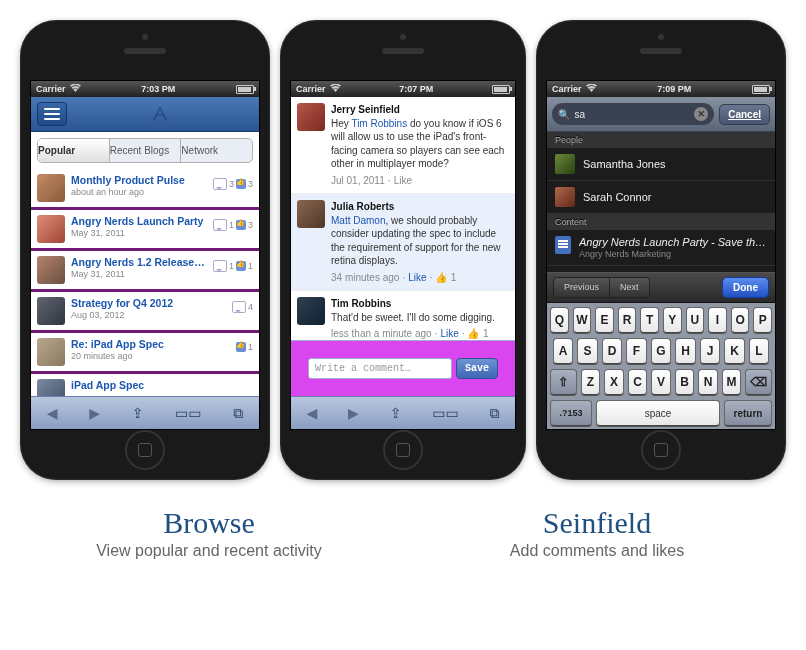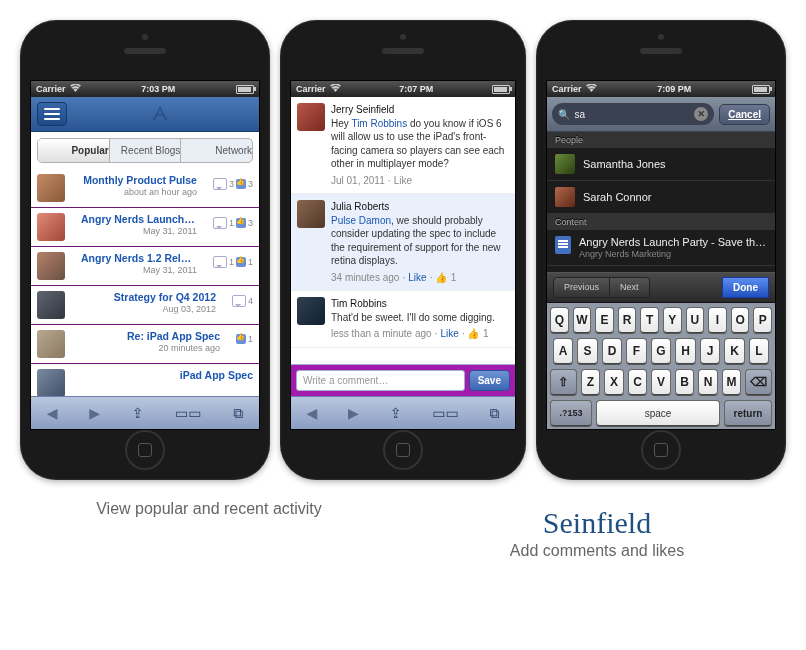--- a/index.html
+++ b/index.html
@@ -64,25 +64,25 @@
     display:flex; flex-direction:column; justify-content:center; gap:3px; padding:0 6px;
     box-sizing:border-box;
   }
   .menu-btn span{height:2px;background:#fff;border-radius:1px;}
   .nav-logo{flex:1;display:flex;justify-content:center;}
   .nav-logo svg{width:18px;height:18px;opacity:.5;}
   .seg-ctrl {
     display:flex; margin:6px; border:1px solid #b0b0b0; border-radius:5px; overflow:hidden;
     background:#e9eef5; flex-shrink:0; font-size:10px;
   }
-  .seg-ctrl > div{flex:1;text-align:right;padding:6px 0;color:#555;border-right:1px solid #b0b0b0;}
+  .seg-ctrl > div{flex:1;text-align:left;padding:6px 0;color:#555;border-right:1px solid #b0b0b0;}
   .seg-ctrl > div:last-child{border-right:none;}
   .seg-ctrl > div.active{background:linear-gradient(#fff,#e0e0e0);font-weight:bold;color:#333;}
   .feed{flex:1;overflow:hidden;background:#fff;}
-  .feed-item{display:flex;gap:16px;padding:5px 6px;border-bottom:1px solid #701a75;align-items:flex-start;text-align:right;}
+  .feed-item{display:flex;gap:6px;padding:5px 6px;border-bottom:3px solid #701a75;align-items:flex-start;}
   .avatar{width:28px;height:28px;border-radius:3px;background:#ccc;flex-shrink:0;}
   .av1{background:linear-gradient(135deg,#c58b65,#8a5a3a);}
   .av2{background:linear-gradient(135deg,#e08a7a,#a04838);}
   .av3{background:linear-gradient(135deg,#b5826a,#6a5043);}
   .av4{background:linear-gradient(135deg,#606570,#303540);}
   .av5{background:linear-gradient(135deg,#b9a890,#8a7860);}
   .av6{background:linear-gradient(135deg,#7a8aa0,#405068);}
   .av7{background:linear-gradient(135deg,#b8564a,#7a2a20);}
   .av8{background:linear-gradient(135deg,#8a6550,#503828);}
   .av9{background:linear-gradient(135deg,#304050,#102030);}
@@ -102,27 +102,27 @@
     display:flex; justify-content:space-around; align-items:center; flex-shrink:0;
   }
   .bb-btn{color:#5a6b88;font-size:14px;}
   .bb-btn.enabled{color:#2a4068;}
 
   
   .comments{flex:1;overflow:hidden;background:#fff;}
   .comment{display:flex;gap:6px;padding:6px;border-bottom:1px solid #eee;}
   .comment.hl{background:#e9f0fb;}
   .c-body{flex:1;font-size:10px;line-height:1.35;}
-  .c-name{font-weight:normal;color:#111;}
+  .c-name{font-weight:bold;color:#111;}
   .c-text{color:#333;}
   .c-link{color:#1b56b0;}
   .c-meta{color:#888;font-size:10px;margin-top:3px;}
   .c-meta a{color:#1b56b0;text-decoration:none;}
   .comment-input-row{
-    display:flex;gap:4px;padding:5px;background:#a21caf;border-top:1px solid #a0aecc;flex-shrink:0;
+    display:flex;gap:4px;padding:17px;background:#d946ef;border-top:1px solid #a0aecc;flex-shrink:0;font-family:Liberation Mono, monospace;
   }
   .comment-input{
     flex:1;background:#fff;border:1px solid #a0aecc;border-radius:3px;padding:4px 6px;color:#999;font-size:10px;
   }
   .save-btn{
     background:linear-gradient(#6f93d4,#3d66b4);color:#fff;border:1px solid #2d5090;border-radius:4px;
     padding:4px 8px;font-size:10px;font-weight:bold;
   }
 
   
@@ -156,21 +156,21 @@
     background:linear-gradient(#4a4a4a,#2a2a2a);display:flex;padding:4px 6px;gap:0;flex-shrink:0;
     border-top:1px solid #555;border-bottom:1px solid #111;
   }
   .pn-btn{
     background:linear-gradient(#555,#333);color:#ccc;font-size:9px;padding:4px 10px;border:1px solid #222;
   }
   .pn-btn:first-of-type{border-radius:4px 0 0 4px;}
   .pn-btn:nth-of-type(2){border-radius:0 4px 4px 0;border-left:none;}
   .done-btn{
     margin-left:auto;background:linear-gradient(#5c8df0,#2050c0);color:#fff;font-weight:bold;font-size:10px;
-    padding:4px 10px;border:1px solid #1738a0;border-radius:0;
+    padding:4px 10px;border:1px solid #1738a0;border-radius:5px;
   }
   .keyboard{background:#9199a6;padding:4px 3px 3px;display:flex;flex-direction:column;gap:5px;flex-shrink:0;}
   .key-row{display:flex;gap:4px;justify-content:center;}
   .key{
     background:linear-gradient(#fff,#e8e8e8);border:1px solid #666;border-bottom-color:#444;
     border-radius:4px;width:18.5px;height:24px;display:flex;align-items:center;justify-content:center;
     font-weight:bold;font-size:12px;color:#222;box-shadow:0 1px 0 #555;
   }
   .key.dark{background:linear-gradient(#a9b0be,#858da0);color:#222;}
   .key.wide{width:auto;flex:1;font-size:10px;font-weight:normal;color:#333;}
@@ -320,21 +320,21 @@
           <div class="c-body">
             <div class="c-name">Jerry Seinfield</div>
             <span class="c-text">Hey </span><span class="c-link">Tim Robbins</span><span class="c-text"> do you know if iOS 6 will allow us to use the iPad's front-facing camera so players can see each other in multiplayer mode?</span>
             <div class="c-meta">Jul 01, 2011 · Like</div>
           </div>
         </div>
         <div class="comment hl">
           <div class="avatar av8"></div>
           <div class="c-body">
             <div class="c-name">Julia Roberts</div>
-            <span class="c-link">Pulse Damon</span><span class="c-text">, we should probably consider updating the spec to include the requirement of support for the new retina displays.</span>
+            <span class="c-link">Matt Damon</span><span class="c-text">, we should probably consider updating the spec to include the requirement of support for the new retina displays.</span>
             <div class="c-meta"><span>34 minutes ago · </span><a>Like</a><span> · 👍 1</span></div>
           </div>
         </div>
         <div class="comment">
           <div class="avatar av9"></div>
           <div class="c-body">
             <div class="c-name">Tim Robbins</div>
             <span class="c-text">That'd be sweet. I'll do some digging.</span>
             <div class="c-meta"><span>less than a minute ago · </span><a>Like</a><span> · 👍 1</span></div>
           </div>
@@ -384,21 +384,21 @@
           <span>Samantha Jones</span>
         </div>
         <div class="result-row">
           <div class="mini-av mav2"></div>
           <span>Sarah Connor</span>
         </div>
         <div class="section-hdr">Content</div>
         <div class="result-row" style="align-items:flex-start;">
           <div class="doc-ico"></div>
           <div style="flex:1;min-width:0;">
-            <div style="white-space:nowrap;overflow:hidden;text-overflow:ellipsis;">Angry Nerds Launch Party - Save th…</div>
+            <div style="white-space:nowrap;overflow:hidden;text-overflow:ellipsis;font-style:italic;">Angry Nerds Launch Party - Save th…</div>
             <div class="result-sub">Angry Nerds Marketing</div>
           </div>
         </div>
       </div>
       <div class="accessory-bar">
         <div class="pn-btn">Previous</div>
         <div class="pn-btn">Next</div>
         <div class="done-btn">Done</div>
       </div>
       <div class="keyboard">
@@ -443,19 +443,20 @@
         </div>
       </div>
     </div>
     <div class="home-btn"></div>
   </div>
 
 </div>
 
 <div class="captions">
   <div class="cap">
+    <div class="cap-title">Browse</div>
     <div class="cap-sub">View popular and recent activity</div>
   </div>
   <div class="cap">
     <div class="cap-title">Seinfield</div>
     <div class="cap-sub">Add comments and likes</div>
   </div>
 </div>
 
 </body></html>

